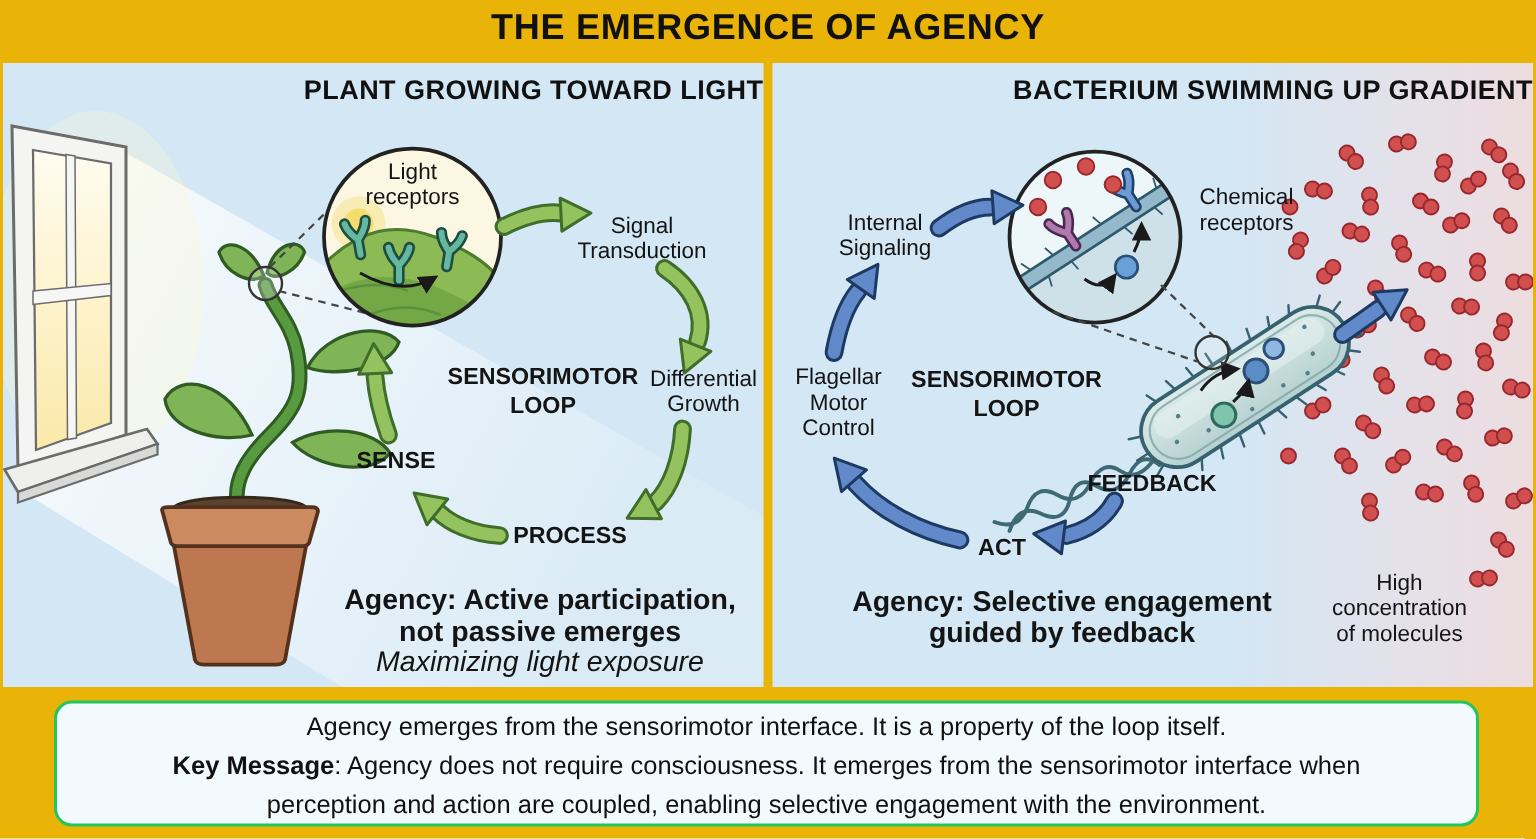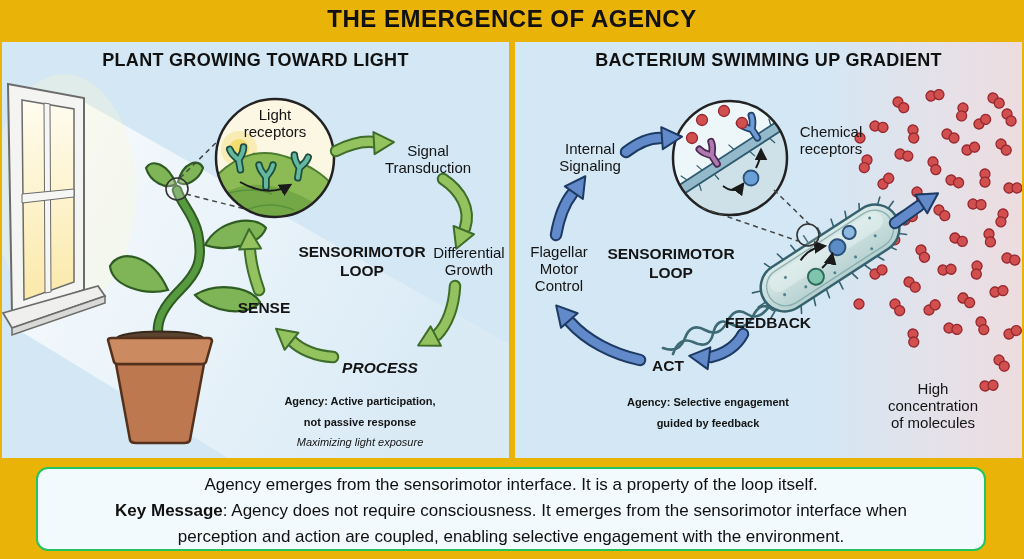--- a/index.html
+++ b/index.html
@@ -3,30 +3,30 @@
 <meta charset="utf-8">
 <style>
   html,body{margin:0;padding:0;background:#fff;}
   .page{position:relative;width:1024px;height:559px;background:#eab308;overflow:hidden;
         font-family:"Liberation Sans", sans-serif;color:#111;}
   .main-title{position:absolute;top:5px;left:0;width:100%;text-align:center;
               font-size:24px;font-weight:bold;letter-spacing:.5px;}
   .panel{position:absolute;top:42px;width:507px;height:416px;background:#d3e7f4;}
   .panel.left{left:2px;}
   .panel.right{left:515px;background:linear-gradient(90deg,#d3e7f4 0%,#d3e7f4 60%,#e5e1e9 84%,#eddcdf 100%);}
-  .panel-title{position:absolute;top:8px;left:0;width:100%;text-align:center;
+  .panel-title{position:absolute;top:8px;left:0;width:100%;text-align:right;
                font-size:18px;font-weight:bold;letter-spacing:.3px;}
   .art{position:absolute;left:0;top:0;width:507px;height:416px;}
   .lbl{position:absolute;transform:translateX(-50%);text-align:center;font-size:15px;
        line-height:17px;white-space:nowrap;color:#141414;}
   .lbl span{display:block;}
   .bold{font-weight:bold;}
   .big{font-size:15.5px;line-height:19px;}
   .it{font-style:italic;}
-  .agency{font-size:11px;line-height:20.5px;}
+  .agency{font-size:19px;line-height:20.5px;}
   .key-box{position:absolute;left:36px;top:467px;width:950px;height:84px;background:#f2fafd;
            border:2px solid #22c55e;border-radius:12px;box-sizing:border-box;
            text-align:center;font-size:17px;line-height:26px;padding-top:3px;}
   .key-box p{margin:0;}
   
   .ga-u{fill:none;stroke:#3f6d2a;stroke-width:12.5;stroke-linecap:round;}
   .ga-f{fill:none;stroke:#94c25e;stroke-width:8.5;stroke-linecap:round;}
   .ga-h{fill:#94c25e;stroke:#3f6d2a;stroke-width:2;stroke-linejoin:round;}
   .ba-u{fill:none;stroke:#1d3a63;stroke-width:12.5;stroke-linecap:round;}
   .ba-f{fill:none;stroke:#6289c9;stroke-width:8.5;stroke-linecap:round;}
@@ -180,29 +180,29 @@
       <span>Transduction</span>
     </div>
     <div class="lbl bold big" style="left:360px;top:200px;">
       <span>SENSORIMOTOR</span>
       <span>LOOP</span>
     </div>
     <div class="lbl" style="left:467px;top:202px;">
       <span>Differential</span>
       <span>Growth</span>
     </div>
-    <div class="lbl bold big" style="left:378px;top:316px;font-style:italic;">
+    <div class="lbl bold big" style="left:378px;top:306px;">
       <span>PROCESS</span>
     </div>
     <div class="lbl bold big" style="left:262px;top:256px;">
       <span>SENSE</span>
     </div>
     <div class="lbl agency" style="left:358px;top:349px;">
       <span class="bold">Agency: Active participation,</span>
-      <span class="bold">not passive response</span>
+      <span class="bold">not passive emerges</span>
       <span class="it">Maximizing light exposure</span>
     </div>
   </section>
 
   <section class="panel right">
     <svg class="art" viewBox="0 0 507 416">
       <defs>
         <marker id="mbR" viewBox="0 0 10 10" refX="8" refY="5" markerWidth="6.5" markerHeight="6.5" orient="auto-start-reverse">
           <path d="M0,0 L10,5 L0,10 z" fill="#1a1a1a"></path>
         </marker>

